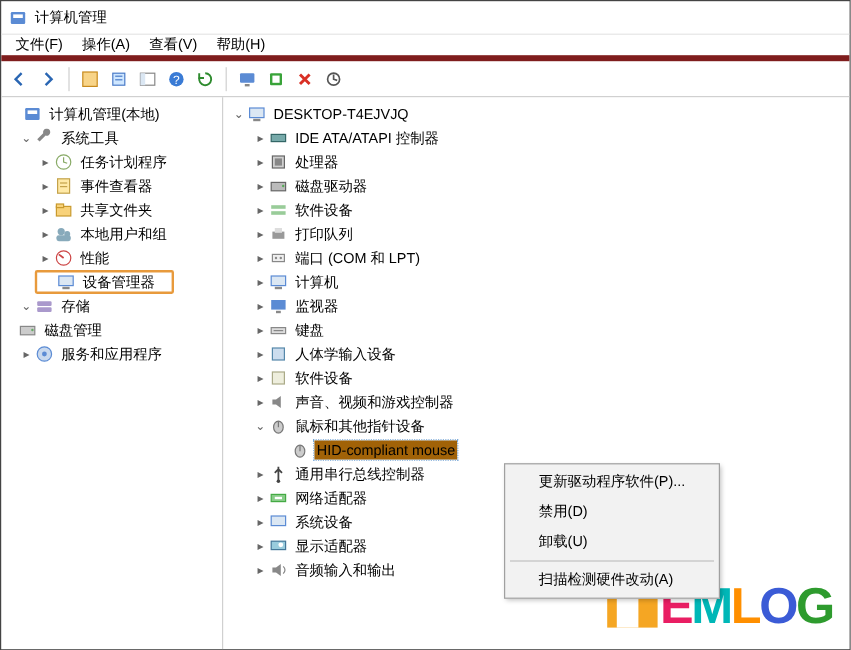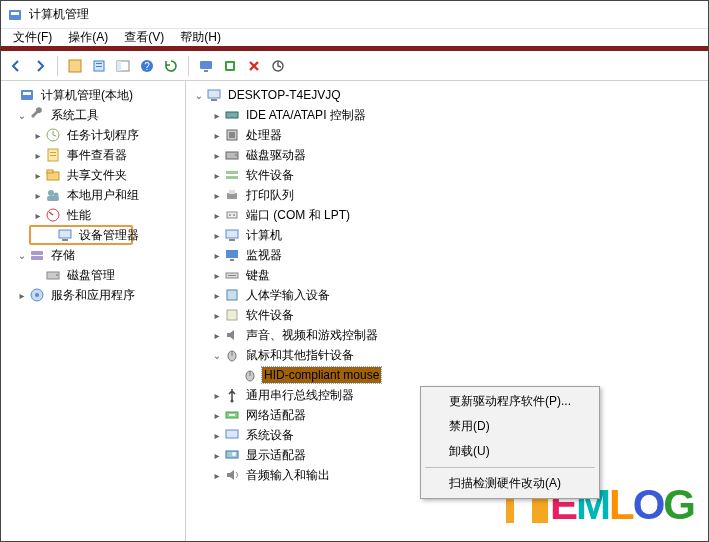--- a/index.html
+++ b/index.html
@@ -332,42 +332,42 @@
       <div class="tree-row" style="padding-left:30px">
         <span class="expander">▸</span>
         <span class="node-icon">
             <svg width="16" height="16">
               <circle cx="8" cy="8" r="6" fill="#fff" stroke="#c44"></circle>
               <path d="M8 8L4 5" stroke="#c44" stroke-width="1.5"></path>
             </svg>
           </span>
         <span class="node-label">性能</span>
       </div>
-      <div class="tree-row highlight-border" style="margin-left:28px;padding-left:12px;width:104px">
+      <div class="tree-row highlight-border" style="margin-left:28px;padding-left:2px;width:116px">
         <span class="expander empty">▸</span>
         <span class="node-icon">
             <svg width="16" height="16">
               <rect x="2" y="3" width="12" height="8" fill="#dbe7f3" stroke="#5b8bd4"></rect>
               <rect x="5" y="12" width="6" height="2" fill="#888"></rect>
             </svg>
           </span>
         <span class="node-label">设备管理器</span>
       </div>
 
       <div class="tree-row" style="padding-left:14px">
         <span class="expander">⌄</span>
         <span class="node-icon">
             <svg width="16" height="16">
               <rect x="2" y="4" width="12" height="4" fill="#a9c" rx="1"></rect>
               <rect x="2" y="9" width="12" height="4" fill="#a9c" rx="1"></rect>
             </svg>
           </span>
         <span class="node-label">存储</span>
       </div>
-      <div class="tree-row" style="padding-left:30px">
+      <div class="tree-row" style="">
         <span class="expander empty">▸</span>
         <span class="node-icon">
             <svg width="16" height="16">
               <rect x="2" y="5" width="12" height="7" fill="#ccc" stroke="#888"></rect>
               <circle cx="12" cy="8" r="1" fill="#6a6"></circle>
             </svg>
           </span>
         <span class="node-label">磁盘管理</span>
       </div>
 

